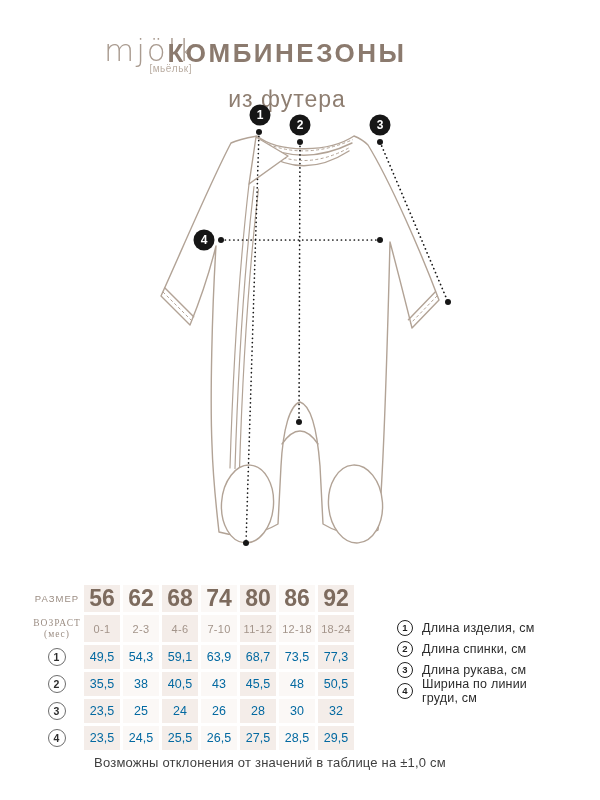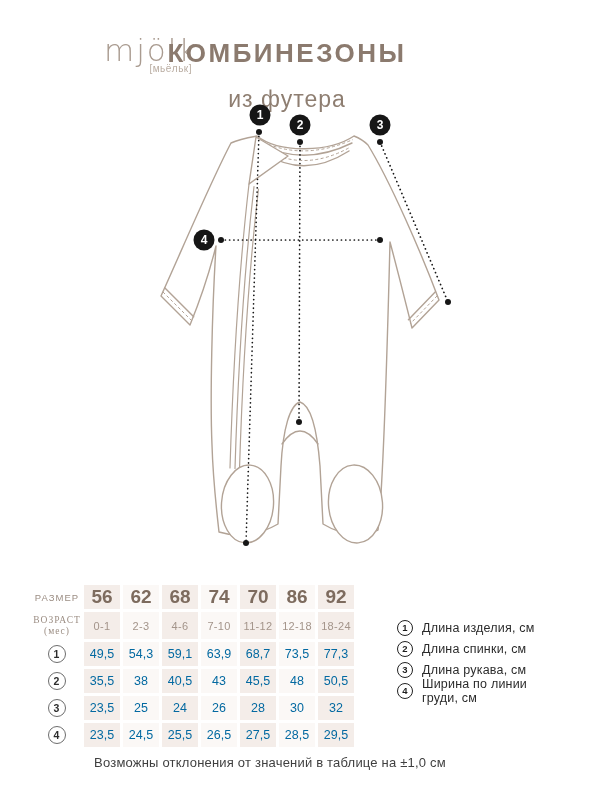--- a/index.html
+++ b/index.html
@@ -29,21 +29,21 @@
 
   
   table.sizes{position:absolute;left:30px;top:582px;border-collapse:separate;border-spacing:3px;
               table-layout:fixed;}
   table.sizes td{text-align:center;vertical-align:middle;padding:0;margin-top:28px;}
   td.lbl{width:48px;color:#9c8e84;font-size:9.5px;letter-spacing:1px;font-weight:400;}
   td.cell{width:36px;}
   .c-odd{background:#f4ede9;}
   .c-even{background:#fbf8f6;}
   tr.size-row td{height:24px;}
-  tr.size-row td.cell{font-size:19px;font-weight:700;color:#7d6b5e;}
+  tr.size-row td.cell{font-size:23px;font-weight:700;color:#7d6b5e;}
   tr.age-row td{height:27px;}
   tr.age-row td.cell{font-size:11px;color:#a3948a;letter-spacing:.3px;}
   tr.data-row td{height:24px;}
   tr.data-row td.cell{font-size:12.5px;color:#0369a1;}
   .lbl-line{display:block;line-height:1.15;font-family:Liberation Serif, serif;}
   .num-circle{display:inline-block;width:16px;height:16px;line-height:16px;border:1px solid #6d6d6d;
               border-radius:50%;font-size:10.5px;font-weight:700;color:#2c2c2c;text-align:center;}
 
   
   .legend{position:absolute;left:397px;top:620px;}
@@ -157,21 +157,21 @@
   </svg>
 
   <table class="sizes">
     <tbody>
         <tr class="size-row">
       <td class="lbl">РАЗМЕР</td>
       <td class="cell c-odd">56</td>
       <td class="cell c-even">62</td>
       <td class="cell c-odd">68</td>
       <td class="cell c-even">74</td>
-      <td class="cell c-odd">70</td>
+      <td class="cell c-odd">80</td>
       <td class="cell c-even">86</td>
       <td class="cell c-odd">92</td>
     </tr>
     <tr class="age-row">
       <td class="lbl">
         <span class="lbl-line">ВОЗРАСТ</span>
         <span class="lbl-line">(мес)</span>
       </td>
       <td class="cell c-odd">0-1</td>
       <td class="cell c-even">2-3</td>

